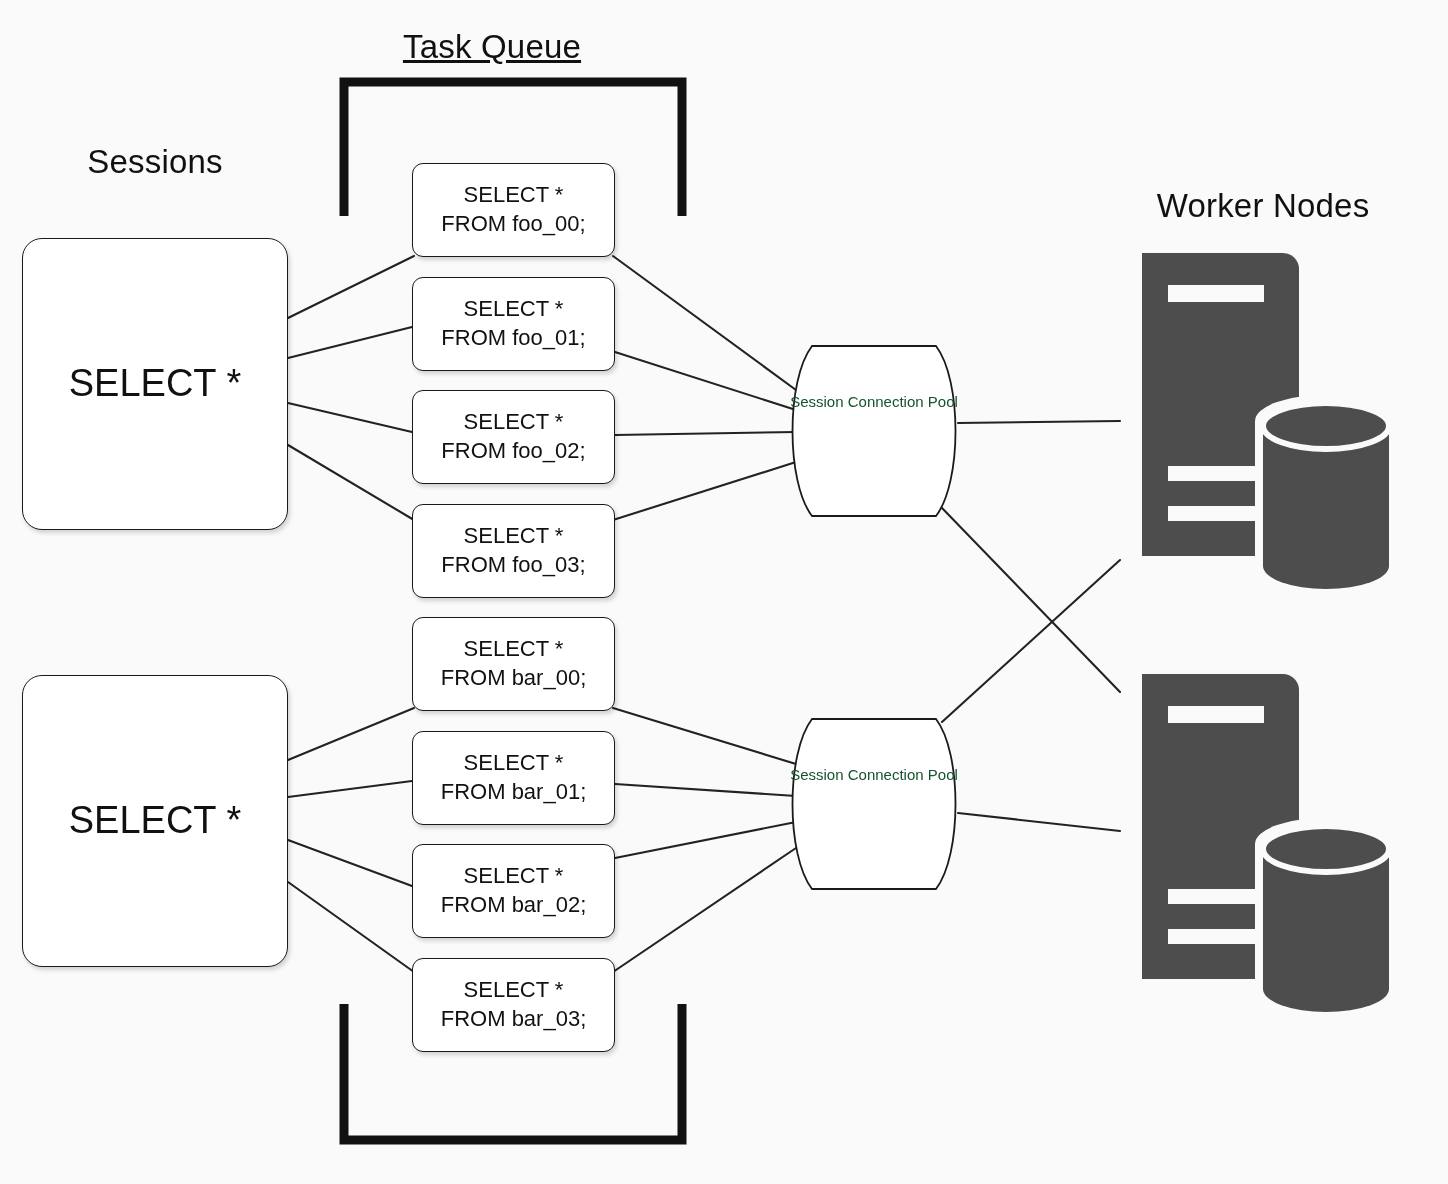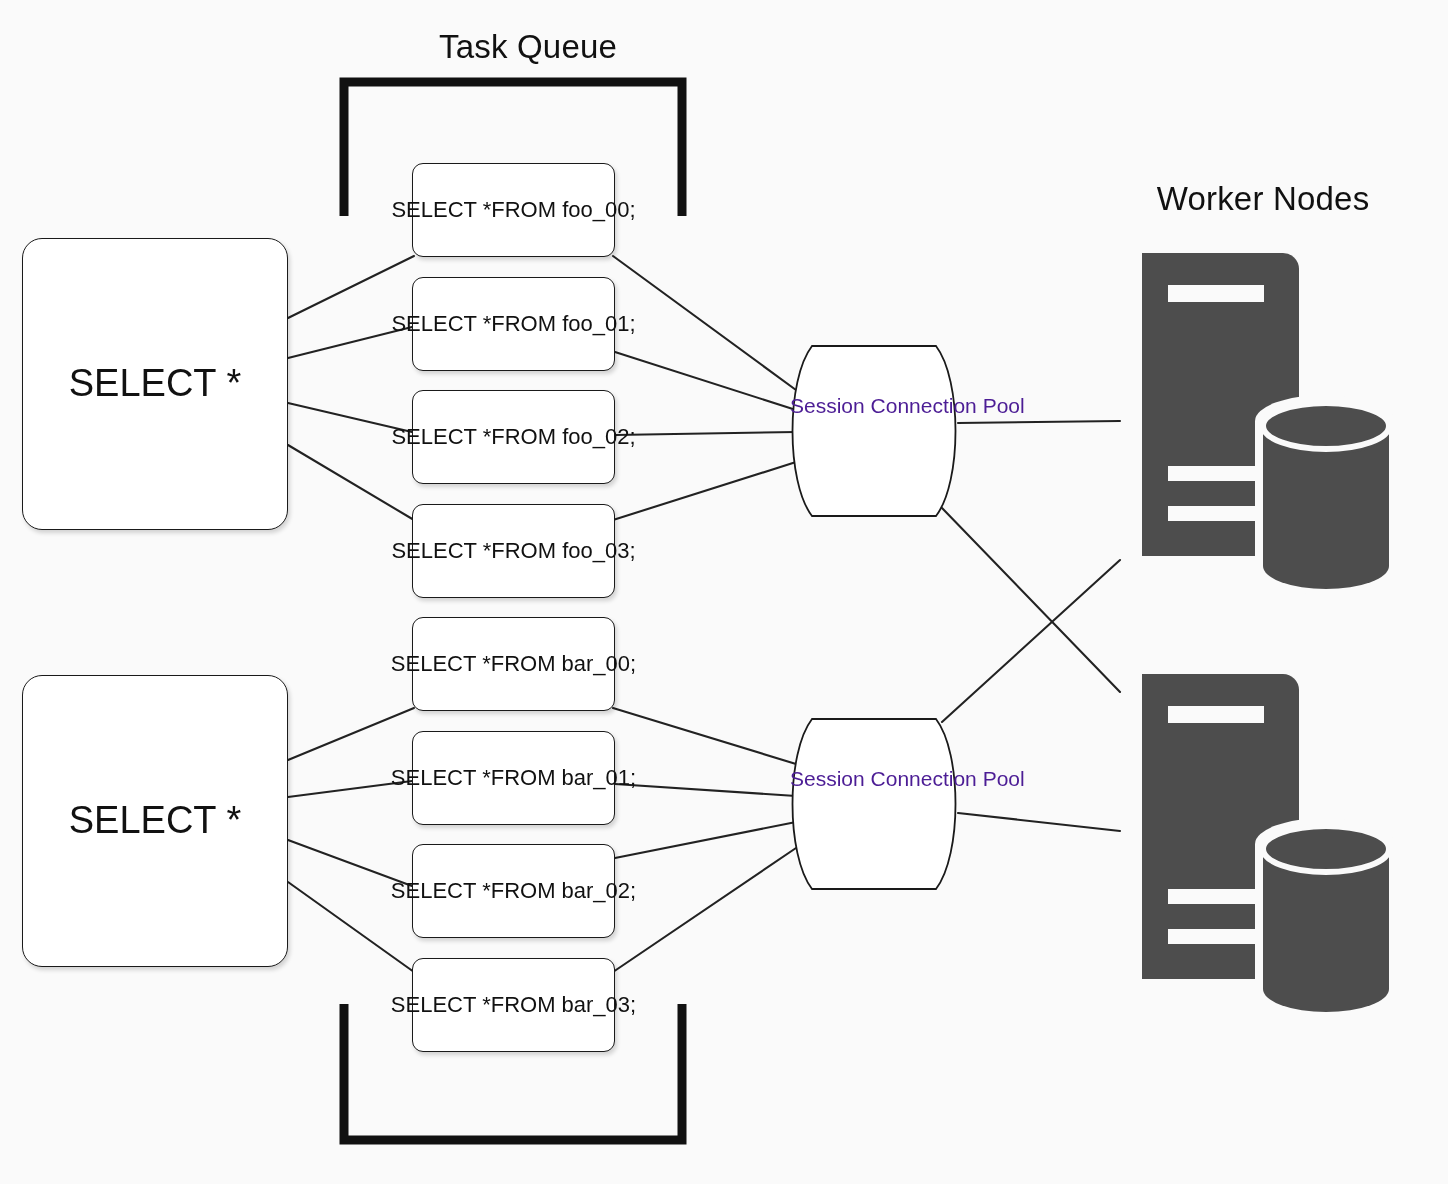--- a/index.html
+++ b/index.html
@@ -37,44 +37,44 @@
     white-space: nowrap;
     text-align: center;
   }
   .node-box {
     position: absolute;
     z-index: 4;
     background: #ffffff;
     border: 1.6px solid #1a1a1a;
     box-sizing: border-box;
     display: flex;
-    flex-direction: row;
+    flex-direction: column;
     align-items: center;
     justify-content: center;
     box-shadow: 2px 3px 4px rgba(0,0,0,0.16);
     color: #111111;
   }
   .session-box {
     border-radius: 20px;
     font-size: 38px;
     line-height: 1.25;
   }
   .task-box {
     border-radius: 11px;
     font-size: 22px;
     line-height: 1.3;
   }
   .node-box .ln { display: block; white-space: nowrap; }
   .pool-label {
     position: absolute;
     z-index: 4;
     text-align: center;
-    font-size: 21px;
+    font-size: 15px;
     line-height: 1.32;
-    color: #4c1d95;
+    color: #14532d;
     white-space: nowrap;
   }
   .worker-icon {
     position: absolute;
     z-index: 3;
   }
 </style>
 </head>
 <body>
 
@@ -151,24 +151,25 @@
       <rect x="1168" y="706" width="96" height="17" fill="#fafafa"></rect>
       <rect x="1168" y="889" width="96" height="15" fill="#fafafa"></rect>
       <rect x="1168" y="929" width="96" height="15" fill="#fafafa"></rect>
       <path d="M 1255 844 L 1255 992 A 70 26 0 0 0 1395 992 L 1395 844 A 70 26 0 0 0 1255 844 Z" fill="#fafafa"></path>
       <path d="M 1263 855 L 1263 989 A 63 23 0 0 0 1389 989 L 1389 855 Z" fill="#4d4d4d"></path>
       <ellipse cx="1326" cy="855" rx="63" ry="23" fill="#4d4d4d"></ellipse>
       <ellipse cx="1326" cy="849" rx="63" ry="23" fill="#4d4d4d" stroke="#fafafa" stroke-width="6"></ellipse>
     </g>
   </svg>
 
-
-  <div class="group-title" style="left:398px; top:28px; width:260px;">Task Queue</div>
-
-  <div class="group-title" style="left:1118px; top:180px; width:290px;">Worker Nodes</div>
+  <div class="group-title" style="left:25px; top:143px; width:260px;">Sessions</div>
+
+  <div class="group-title" style="left:362px; top:28px; width:260px;text-decoration:underline;">Task Queue</div>
+
+  <div class="group-title" style="left:1118px; top:187px; width:290px;">Worker Nodes</div>
 
   <div class="node-box session-box" style="left:22px; top:238px; width:266px; height:292px;">
     <span class="ln">SELECT *</span>
   </div>
 
   <div class="node-box session-box" style="left:22px; top:675px; width:266px; height:292px;">
     <span class="ln">SELECT *</span>
   </div>
 
   <div class="node-box task-box" style="left:412px; top:163px; width:203px; height:94px;">

